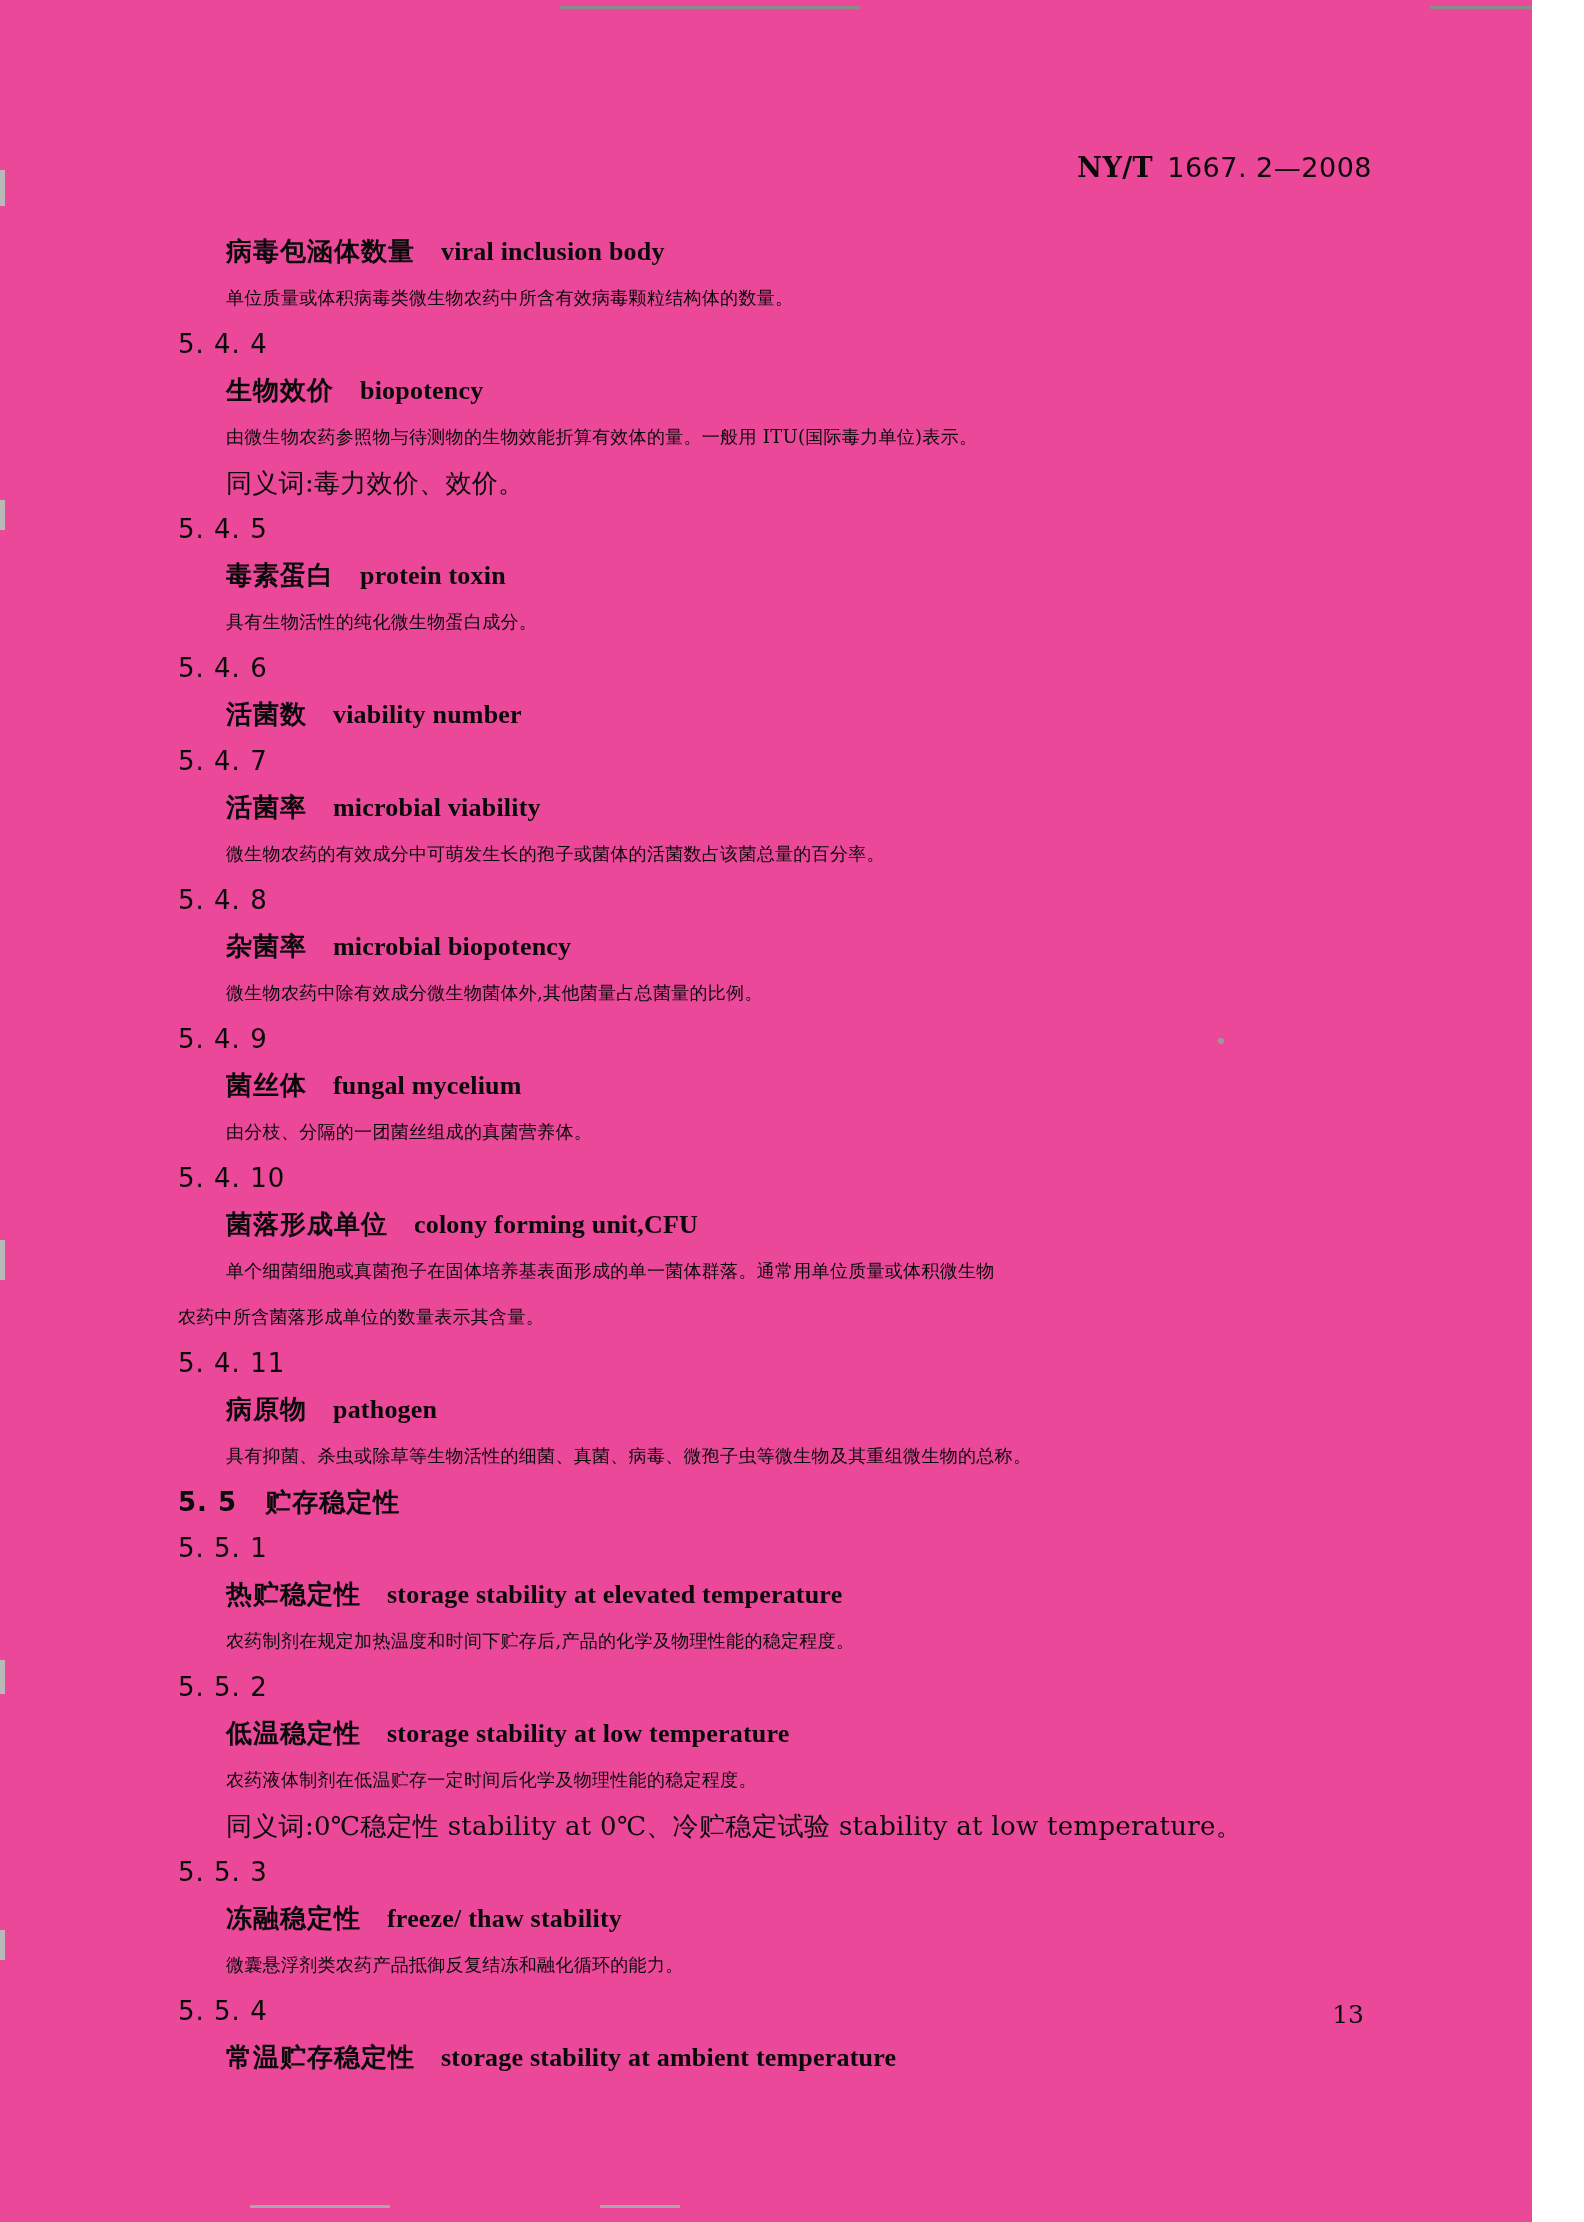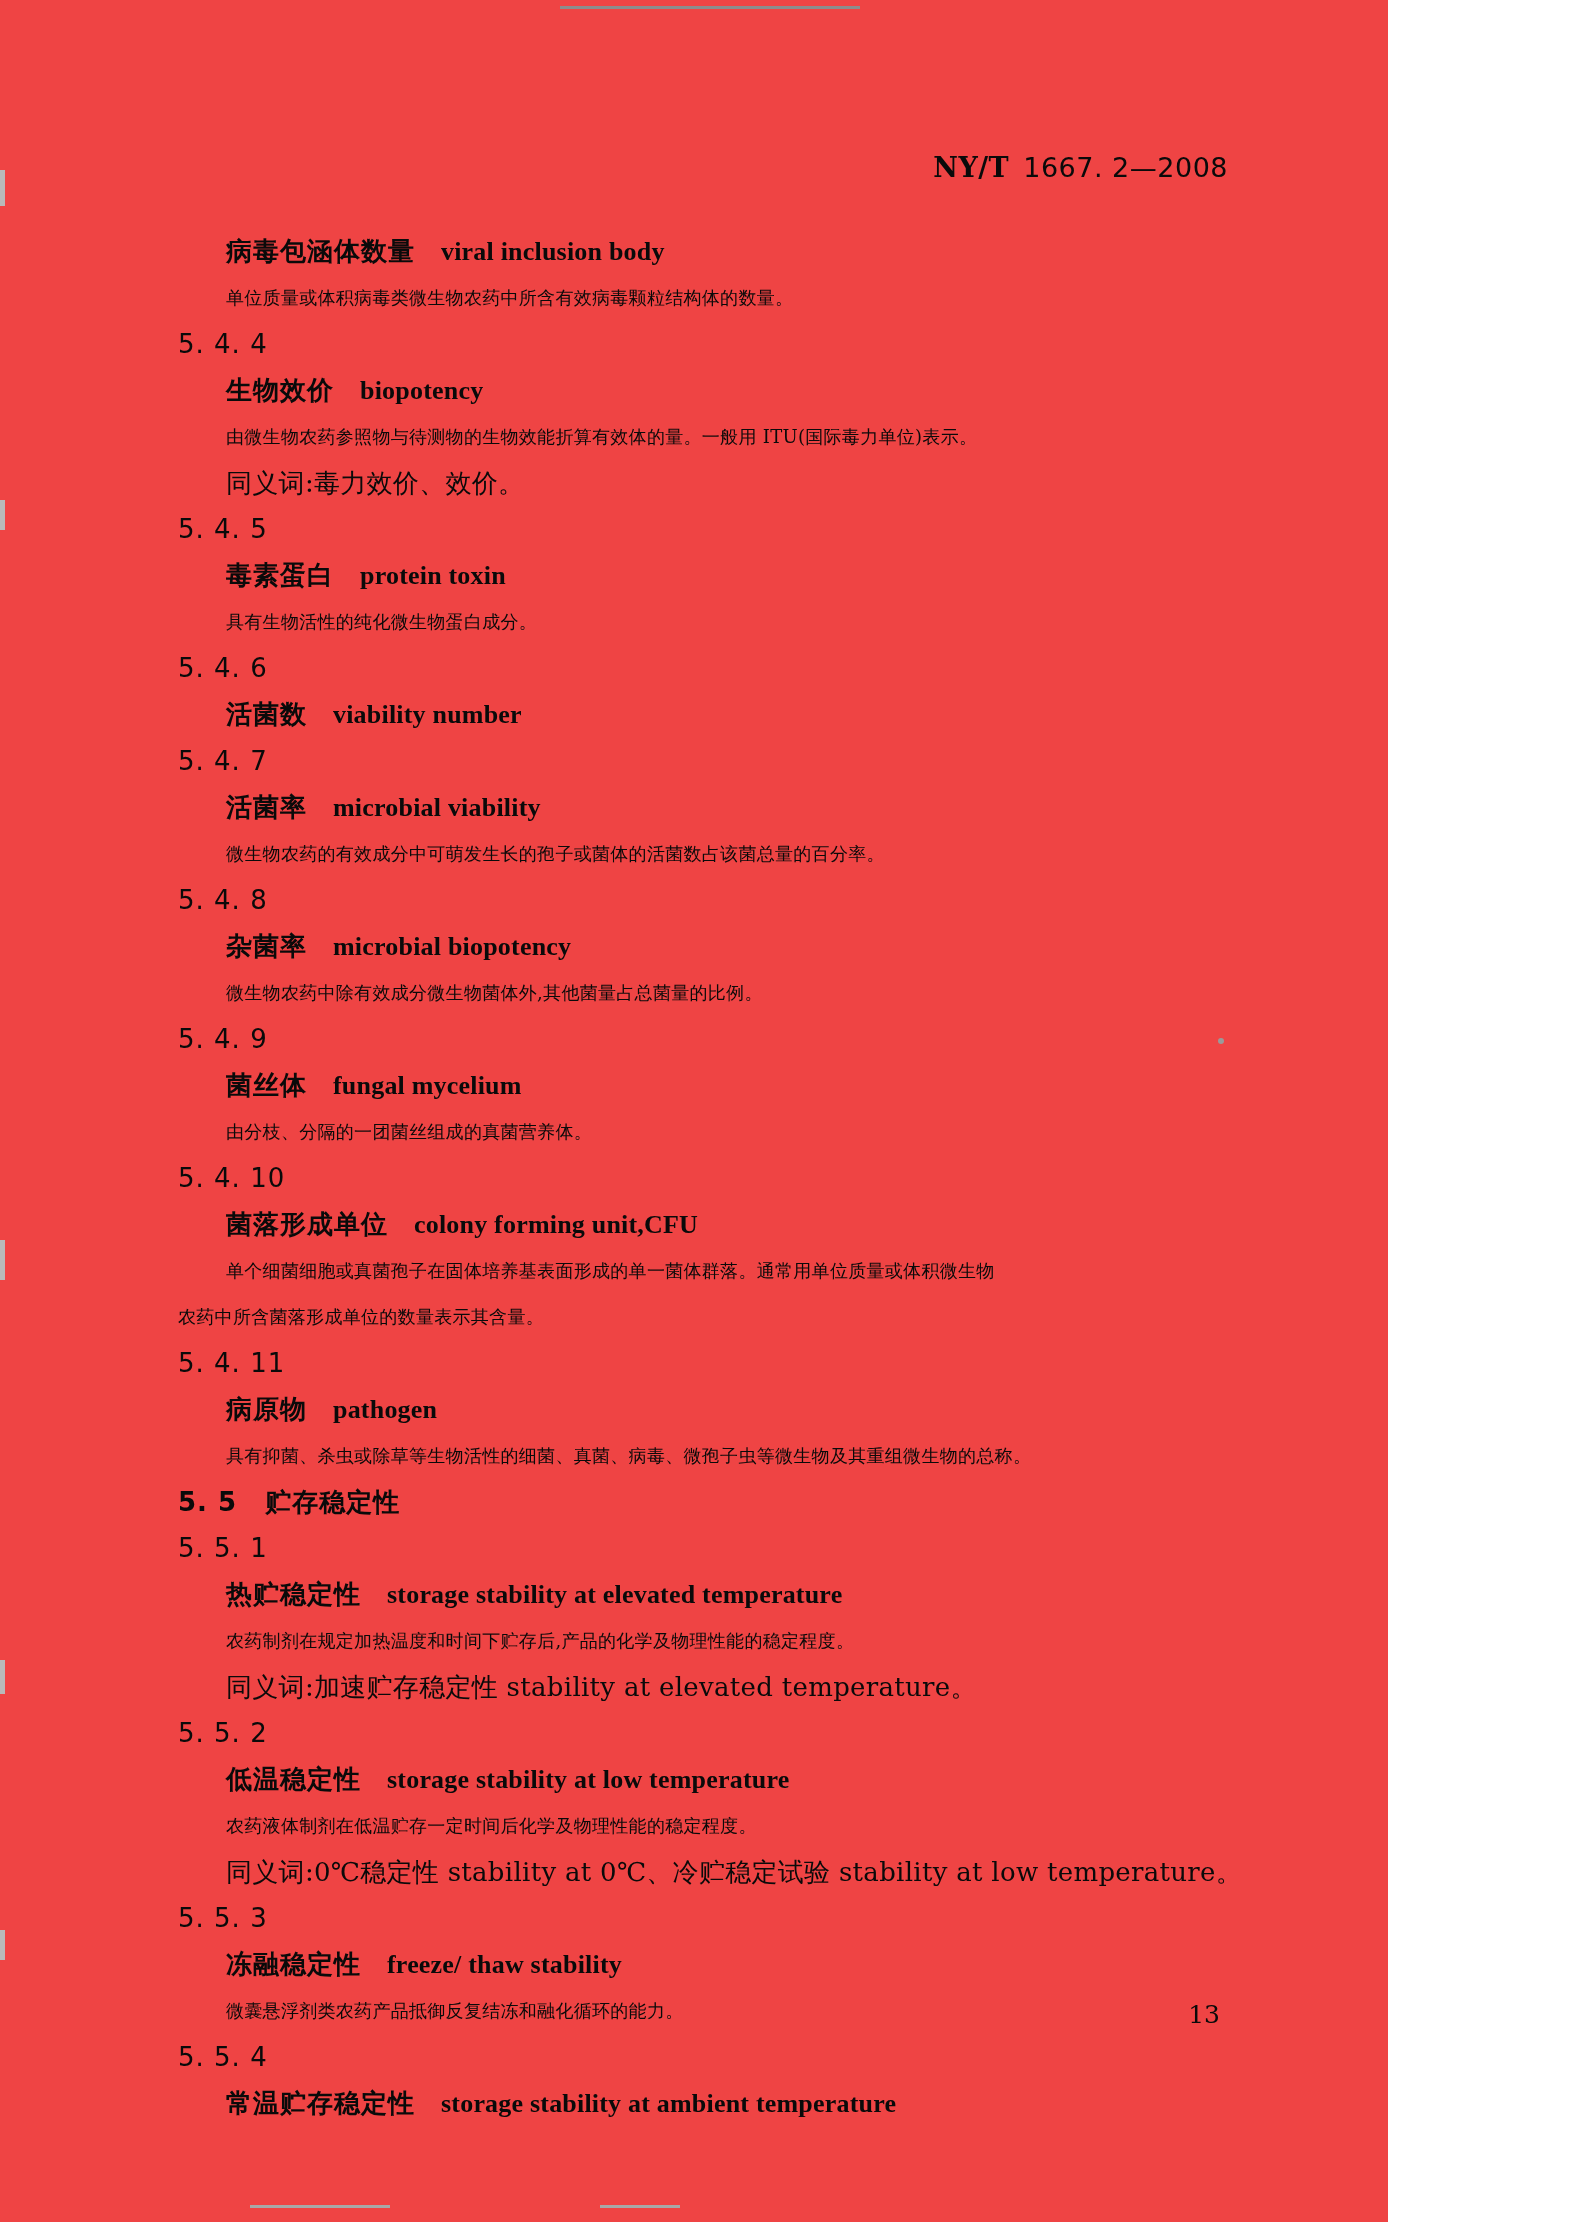--- a/index.html
+++ b/index.html
@@ -2,23 +2,23 @@
 <html><head>
 <meta charset="utf-8">
 <style>
   html, body {
     margin: 0;
     padding: 0;
     background: #ffffff;
   }
   .page {
     position: relative;
-    width: 1388px;
+    width: 1532px;
     height: 2222px;
-    background: #ef4444;
+    background: #ec4899;
     overflow: hidden;
     font-family: "DejaVu Serif", "Liberation Serif", serif;
     color: #0a0a0a;
   }
 
   
   .edge-mark {
     position: absolute;
     background: #b9b9b9;
   }
@@ -192,21 +192,20 @@
       <div class="term"><span class="cn">菌落形成单位</span><span class="en">colony forming unit,CFU</span></div>
       <div class="def">单个细菌细胞或真菌孢子在固体培养基表面形成的单一菌体群落。通常用单位质量或体积微生物</div>
       <div class="def cont">农药中所含菌落形成单位的数量表示其含量。</div>
       <div class="clause-no">5. 4. 11</div>
       <div class="term"><span class="cn">病原物</span><span class="en">pathogen</span></div>
       <div class="def">具有抑菌、杀虫或除草等生物活性的细菌、真菌、病毒、微孢子虫等微生物及其重组微生物的总称。</div>
       <div class="section-head"><span class="sec-no">5. 5</span><span class="sec-title">贮存稳定性</span></div>
       <div class="clause-no">5. 5. 1</div>
       <div class="term"><span class="cn">热贮稳定性</span><span class="en">storage stability at elevated temperature</span></div>
       <div class="def">农药制剂在规定加热温度和时间下贮存后,产品的化学及物理性能的稳定程度。</div>
-      <div class="syn">同义词:加速贮存稳定性 stability at elevated temperature。</div>
       <div class="clause-no">5. 5. 2</div>
       <div class="term"><span class="cn">低温稳定性</span><span class="en">storage stability at low temperature</span></div>
       <div class="def">农药液体制剂在低温贮存一定时间后化学及物理性能的稳定程度。</div>
       <div class="syn">同义词:0℃稳定性 stability at 0℃、冷贮稳定试验 stability at low temperature。</div>
       <div class="clause-no">5. 5. 3</div>
       <div class="term"><span class="cn">冻融稳定性</span><span class="en">freeze/ thaw stability</span></div>
       <div class="def">微囊悬浮剂类农药产品抵御反复结冻和融化循环的能力。</div>
       <div class="clause-no">5. 5. 4</div>
       <div class="term"><span class="cn">常温贮存稳定性</span><span class="en">storage stability at ambient temperature</span></div>
     </div>

